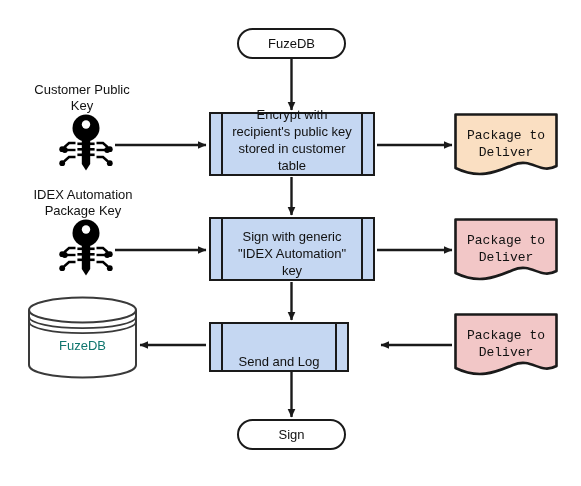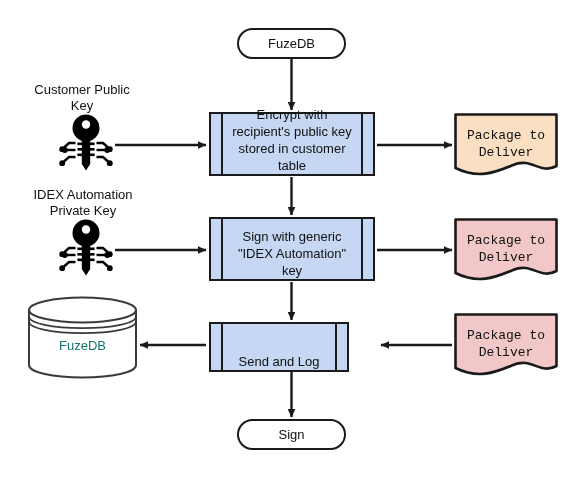--- a/index.html
+++ b/index.html
@@ -235,21 +235,21 @@
           <path d="M41.5,37 L50,37"></path>
           <path d="M41.5,44 L48,44 L53,48.5"></path>
         </g>
         <circle cx="54.8" cy="36.2" r="2.9"></circle>
         <circle cx="52.2" cy="37" r="2.9"></circle>
         <circle cx="54.8" cy="50.2" r="2.9"></circle>
       </g>
     </svg>
   </div>
 
-  <div class="caption" style="left:13px; top:187px; width:140px;">IDEX Automation Private Key</div>
+  <div class="caption" style="left:13px; top:187px; width:140px;">IDEX Automation Package Key</div>
   <div class="keyicon" style="left:55px; top:218px;">
     <svg width="62" height="58" viewBox="0 0 62 58">
       <g fill="#000000">
         <circle cx="31" cy="15" r="13.5"></circle>
         <circle cx="31" cy="11.5" r="4.2" fill="#ffffff"></circle>
         <rect x="26.8" y="24" width="8.4" height="27"></rect>
         <path d="M26.8,51 L35.2,51 L31,57.5 Z"></path>
         <rect x="22.4" y="29.5" width="17.2" height="2.6"></rect>
         <rect x="22.4" y="35" width="17.2" height="2.6"></rect>
         <rect x="22.4" y="40.5" width="17.2" height="2.6"></rect>

